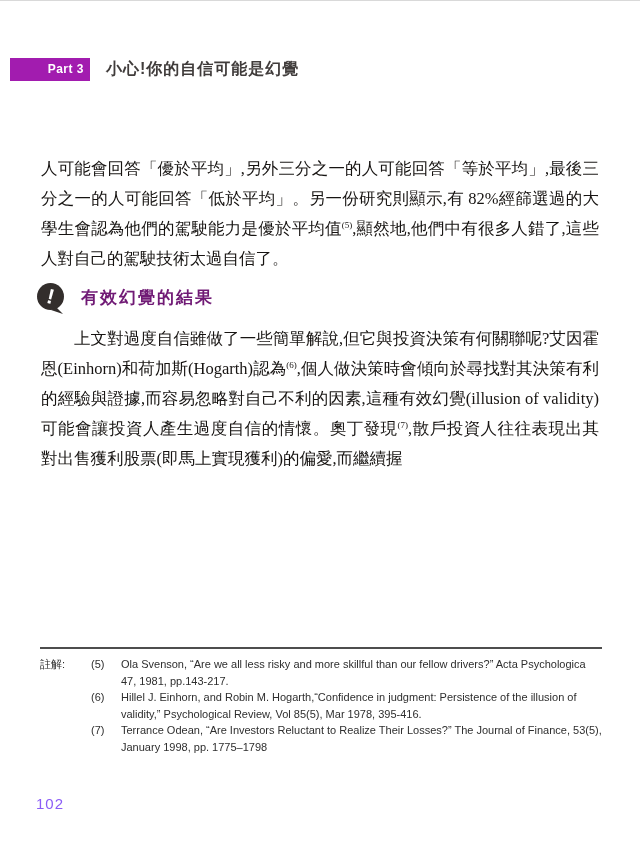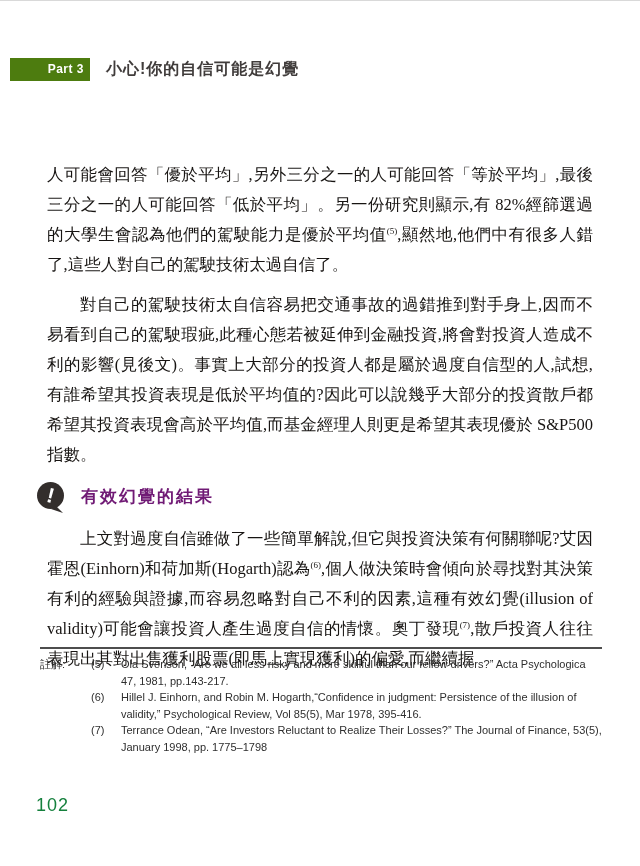--- a/index.html
+++ b/index.html
@@ -17,21 +17,21 @@
 
   
   .running-head {
     position: absolute;
     top: 57px; left: 10px;
     display: flex;
     align-items: center;
   }
   .part-badge {
     width: 80px; height: 23px;
-    background: #4d7c0f;
+    background: #a21caf;
     color: #ffffff;
     font-family: "Liberation Sans", "DejaVu Sans", sans-serif;
     font-weight: bold;
     font-size: 12px;
     line-height: 23px;
     text-align: right;
     padding-right: 6px;
     box-sizing: border-box;
     letter-spacing: 0.5px;
   }
@@ -47,21 +47,21 @@
   
   .body-col {
     position: absolute;
     top: 149px; left: 37px;
     width: 566px;
     font-size: 16.5px;
     line-height: 30px;
     color: #171412;
     text-align: justify;
   }
-  .body-col p { margin: 10px; }
+  .body-col p { margin: 4px; }
   .body-col p.indent { text-indent: 2em; }
   .body-col sup {
     font-size: 9px;
     line-height: 0;
     vertical-align: super;
     letter-spacing: 0;
   }
 
   
   .section-heading {
@@ -98,38 +98,37 @@
   .footnote-items { flex: 1; }
   .footnote-item { display: flex; }
   .footnote-marker { flex: 0 0 30px; }
   .footnote-text { flex: 1; }
 
   
   .page-number {
     position: absolute;
     top: 794px; left: 36px;
     font-family: "Liberation Sans", "DejaVu Sans", sans-serif;
-    font-size: 18px;
-    color: #15803d;
+    font-size: 15px;
+    color: #8b5cf6;
     letter-spacing: 1px;
   }
 </style>
 </head>
 <body>
 
 <div class="page">
 
   <div class="running-head">
     <div class="part-badge">Part 3</div>
     <div class="chapter-title">小心!你的自信可能是幻覺</div>
   </div>
 
   <div class="body-col">
     <p>人可能會回答「優於平均」,另外三分之一的人可能回答「等於平均」,最後三分之一的人可能回答「低於平均」。另一份研究則顯示,有 82%經篩選過的大學生會認為他們的駕駛能力是優於平均值<sup>(5)</sup>,顯然地,他們中有很多人錯了,這些人對自己的駕駛技術太過自信了。</p>
-    <p class="indent">對自己的駕駛技術太自信容易把交通事故的過錯推到對手身上,因而不易看到自己的駕駛瑕疵,此種心態若被延伸到金融投資,將會對投資人造成不利的影響(見後文)。事實上大部分的投資人都是屬於過度自信型的人,試想,有誰希望其投資表現是低於平均值的?因此可以說幾乎大部分的投資散戶都希望其投資表現會高於平均值,而基金經理人則更是希望其表現優於 S&amp;P500 指數。</p>
 
     <div class="section-heading">
       <span class="bubble-icon">
         <svg viewBox="0 0 32 33" width="32" height="33" xmlns="http://www.w3.org/2000/svg">
           <circle cx="15.5" cy="14.5" r="13.5" fill="#332e2c"></circle>
           <path d="M21 25 L28 32 L16 28 Z" fill="#332e2c"></path>
           <text x="15.5" y="21.5" text-anchor="middle" font-family="Liberation Sans, DejaVu Sans, sans-serif" font-size="21" font-weight="bold" fill="#ffffff" transform="rotate(14 15.5 14.5)">!</text>
         </svg>
       </span>
       <span class="section-title">有效幻覺的結果</span>

